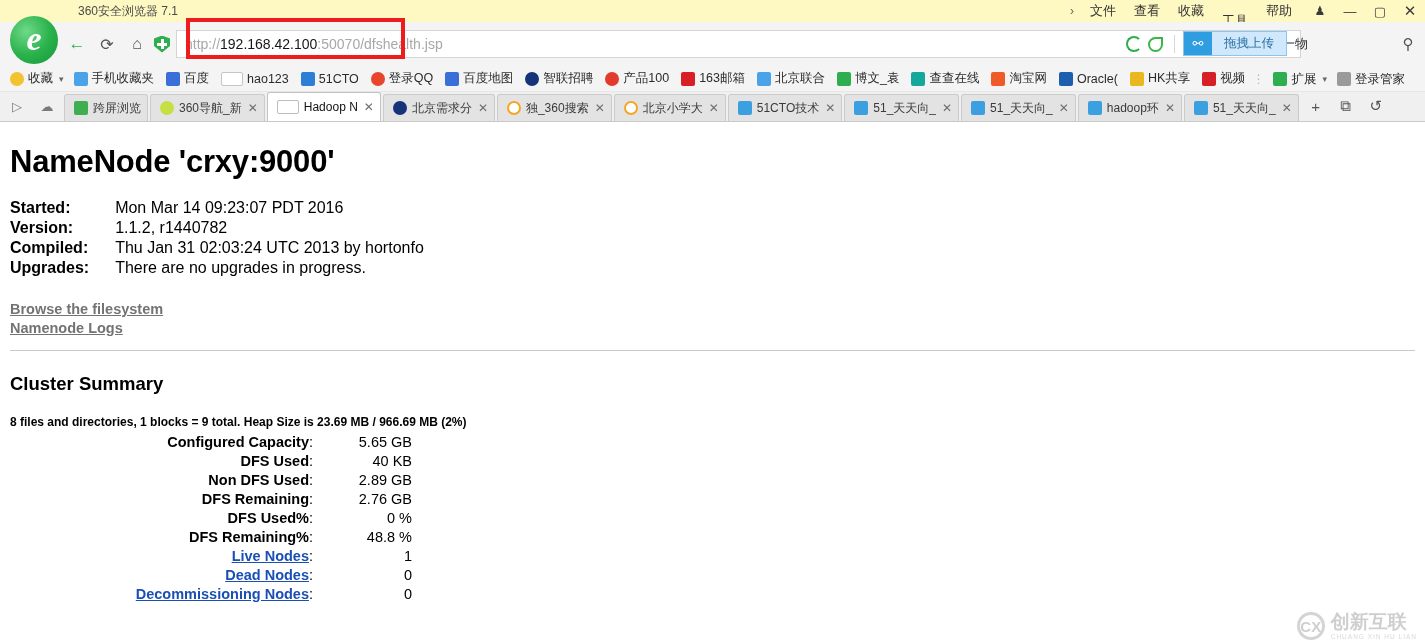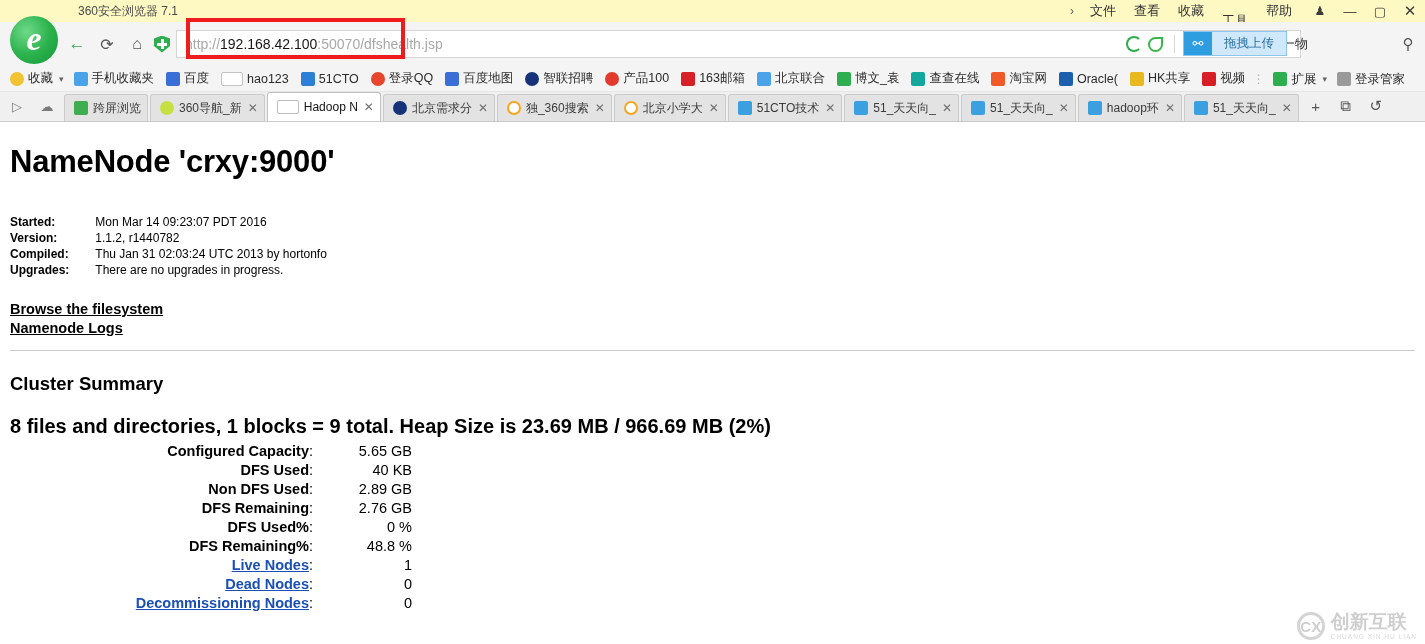--- a/index.html
+++ b/index.html
@@ -306,54 +306,54 @@
     font-family: "Liberation Sans", sans-serif;
   }
   h1.nn-title {
     font-size: 31px;
     font-weight: bold;
     color: #000;
     margin: 22px 0 0 0;
     letter-spacing: -0.2px;
   }
   .info-table {
-    margin-top: 34px;
+    margin-top: 18px;
     border-collapse: collapse;
-    font-size: 12px;
+    font-size: 16px;
   }
   .info-table td { padding: 1px 0; vertical-align: top; }
   .info-table td.k {
     font-weight: bold;
     color: #000;
     padding-right: 26px;
     white-space: nowrap;
   }
   .info-table td.v { color: #000; white-space: nowrap; }
   .links { margin-top: 22px; }
   .links a {
     display: block;
-    color: #000000;
+    color: #737373;
     font-weight: bold;
     font-size: 14.5px;
     text-decoration: underline;
     line-height: 19px;
   }
   hr.sep {
     border: none;
     border-top: 1px solid #c9c9c9;
     margin: 12px 0 0 0;
   }
   h2.cluster {
     font-size: 18.5px;
     font-weight: bold;
     margin: 22px 0 0 0;
     color: #000;
   }
   .summary-line {
-    font-size: 20px;
+    font-size: 12px;
     font-weight: bold;
     margin-top: 20px;
     color: #000;
     white-space: nowrap;
   }
   table.stats {
     margin-top: 3px;
     border-collapse: collapse;
     font-size: 14.5px;
   }

